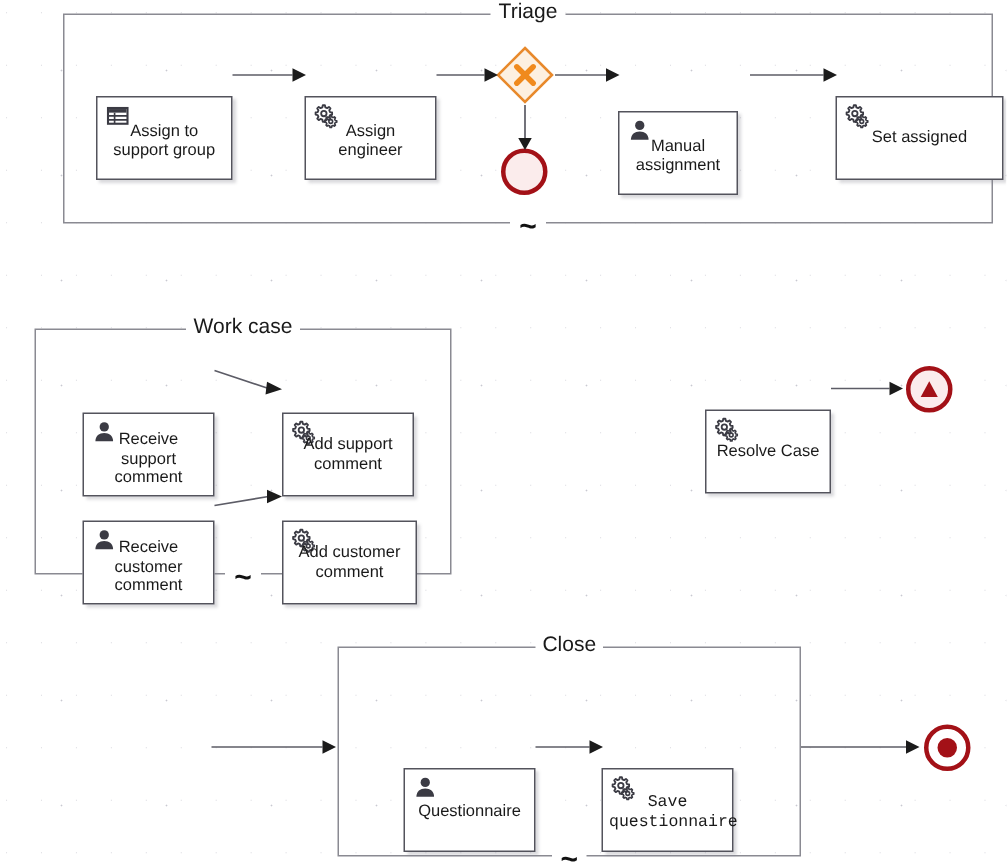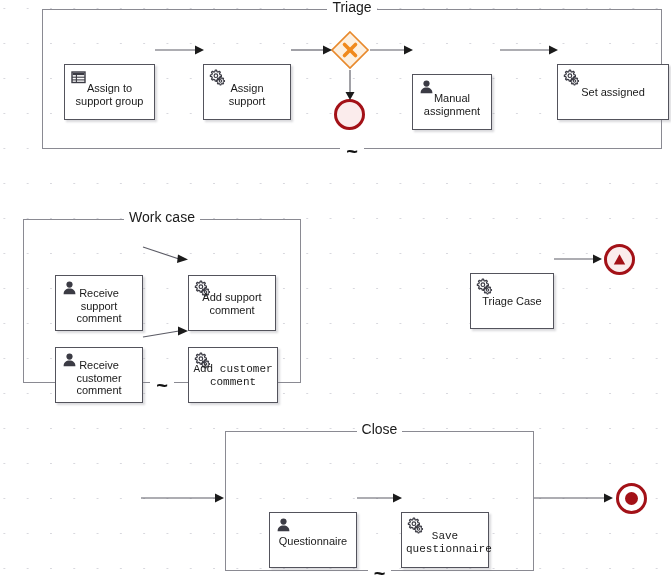--- a/index.html
+++ b/index.html
@@ -180,21 +180,21 @@
   <div class="task" style="left:203px; top:22px; width:88px; height:56px;">
     <span class="task-icon">
       <svg width="17" height="17" viewBox="0 0 17 17">
         <path d="M6.2 1.2 L7.6 1.2 L7.9 2.6 L9.1 3.1 L10.3 2.3 L11.3 3.3 L10.5 4.5 L11.0 5.7 L12.4 6.0 L12.4 7.4 L11.0 7.7 L10.5 8.9 L11.3 10.1 L10.3 11.1 L9.1 10.3 L7.9 10.8 L7.6 12.2 L6.2 12.2 L5.9 10.8 L4.7 10.3 L3.5 11.1 L2.5 10.1 L3.3 8.9 L2.8 7.7 L1.4 7.4 L1.4 6.0 L2.8 5.7 L3.3 4.5 L2.5 3.3 L3.5 2.3 L4.7 3.1 L5.9 2.6 Z" fill="none" stroke="#3b3b44" stroke-width="1.25" stroke-linejoin="round"></path>
         <circle cx="6.9" cy="6.7" r="1.8" fill="none" stroke="#3b3b44" stroke-width="1.2"></circle>
         <path d="M11.0 8.0 L12.0 8.0 L12.2 9.0 L13.0 9.4 L13.9 8.9 L14.6 9.6 L14.1 10.5 L14.5 11.3 L15.5 11.5 L15.5 12.5 L14.5 12.7 L14.1 13.5 L14.6 14.4 L13.9 15.1 L13.0 14.6 L12.2 15.0 L12.0 16.0 L11.0 16.0 L10.8 15.0 L10.0 14.6 L9.1 15.1 L8.4 14.4 L8.9 13.5 L8.5 12.7 L7.5 12.5 L7.5 11.5 L8.5 11.3 L8.9 10.5 L8.4 9.6 L9.1 8.9 L10.0 9.4 L10.8 9.0 Z" fill="none" stroke="#3b3b44" stroke-width="1.1" stroke-linejoin="round"></path>
         <circle cx="11.5" cy="12.0" r="1.25" fill="none" stroke="#3b3b44" stroke-width="1.05"></circle>
       </svg>
     </span>
     <div class="task-label shift">Assign
-support</div>
+engineer</div>
   </div>
 
   <div class="gateway" style="left:330px; top:30px; width:40px; height:40px;">
     <svg width="40" height="40" viewBox="0 0 40 40">
       <polygon points="20,2 38,20 20,38 2,20" fill="#fdf0e0" stroke="#e8892b" stroke-width="1.7"></polygon>
       <g stroke="#f08a1d" stroke-width="3.6" stroke-linecap="round">
         <line x1="14.5" y1="14.5" x2="25.5" y2="25.5"></line>
         <line x1="25.5" y1="14.5" x2="14.5" y2="25.5"></line>
       </g>
     </svg>
@@ -289,21 +289,21 @@
       <svg width="17" height="17" viewBox="0 0 17 17">
         <circle cx="8.5" cy="4.6" r="3.1" fill="#3b3b44"></circle>
         <path d="M2.6 14.2 C2.6 10.4 5.2 8.6 8.5 8.6 C11.8 8.6 14.4 10.4 14.4 14.2 Z" fill="#3b3b44"></path>
       </svg>
     </span>
     <div class="task-label shift">Receive
 customer
 comment</div>
   </div>
 
-  <div class="task" style="left:188px; top:305px; width:90px; height:56px;font-family:Liberation Mono, monospace;">
+  <div class="task" style="left:188px; top:305px; width:90px; height:56px;">
     <span class="task-icon">
       <svg width="17" height="17" viewBox="0 0 17 17">
         <path d="M6.2 1.2 L7.6 1.2 L7.9 2.6 L9.1 3.1 L10.3 2.3 L11.3 3.3 L10.5 4.5 L11.0 5.7 L12.4 6.0 L12.4 7.4 L11.0 7.7 L10.5 8.9 L11.3 10.1 L10.3 11.1 L9.1 10.3 L7.9 10.8 L7.6 12.2 L6.2 12.2 L5.9 10.8 L4.7 10.3 L3.5 11.1 L2.5 10.1 L3.3 8.9 L2.8 7.7 L1.4 7.4 L1.4 6.0 L2.8 5.7 L3.3 4.5 L2.5 3.3 L3.5 2.3 L4.7 3.1 L5.9 2.6 Z" fill="none" stroke="#3b3b44" stroke-width="1.25" stroke-linejoin="round"></path>
         <circle cx="6.9" cy="6.7" r="1.8" fill="none" stroke="#3b3b44" stroke-width="1.2"></circle>
         <path d="M11.0 8.0 L12.0 8.0 L12.2 9.0 L13.0 9.4 L13.9 8.9 L14.6 9.6 L14.1 10.5 L14.5 11.3 L15.5 11.5 L15.5 12.5 L14.5 12.7 L14.1 13.5 L14.6 14.4 L13.9 15.1 L13.0 14.6 L12.2 15.0 L12.0 16.0 L11.0 16.0 L10.8 15.0 L10.0 14.6 L9.1 15.1 L8.4 14.4 L8.9 13.5 L8.5 12.7 L7.5 12.5 L7.5 11.5 L8.5 11.3 L8.9 10.5 L8.4 9.6 L9.1 8.9 L10.0 9.4 L10.8 9.0 Z" fill="none" stroke="#3b3b44" stroke-width="1.1" stroke-linejoin="round"></path>
         <circle cx="11.5" cy="12.0" r="1.25" fill="none" stroke="#3b3b44" stroke-width="1.05"></circle>
       </svg>
     </span>
     <div class="task-label">Add customer
 comment</div>
@@ -321,21 +321,21 @@
 
   <div class="task" style="left:470px; top:231px; width:84px; height:56px;">
     <span class="task-icon">
       <svg width="17" height="17" viewBox="0 0 17 17">
         <path d="M6.2 1.2 L7.6 1.2 L7.9 2.6 L9.1 3.1 L10.3 2.3 L11.3 3.3 L10.5 4.5 L11.0 5.7 L12.4 6.0 L12.4 7.4 L11.0 7.7 L10.5 8.9 L11.3 10.1 L10.3 11.1 L9.1 10.3 L7.9 10.8 L7.6 12.2 L6.2 12.2 L5.9 10.8 L4.7 10.3 L3.5 11.1 L2.5 10.1 L3.3 8.9 L2.8 7.7 L1.4 7.4 L1.4 6.0 L2.8 5.7 L3.3 4.5 L2.5 3.3 L3.5 2.3 L4.7 3.1 L5.9 2.6 Z" fill="none" stroke="#3b3b44" stroke-width="1.25" stroke-linejoin="round"></path>
         <circle cx="6.9" cy="6.7" r="1.8" fill="none" stroke="#3b3b44" stroke-width="1.2"></circle>
         <path d="M11.0 8.0 L12.0 8.0 L12.2 9.0 L13.0 9.4 L13.9 8.9 L14.6 9.6 L14.1 10.5 L14.5 11.3 L15.5 11.5 L15.5 12.5 L14.5 12.7 L14.1 13.5 L14.6 14.4 L13.9 15.1 L13.0 14.6 L12.2 15.0 L12.0 16.0 L11.0 16.0 L10.8 15.0 L10.0 14.6 L9.1 15.1 L8.4 14.4 L8.9 13.5 L8.5 12.7 L7.5 12.5 L7.5 11.5 L8.5 11.3 L8.9 10.5 L8.4 9.6 L9.1 8.9 L10.0 9.4 L10.8 9.0 Z" fill="none" stroke="#3b3b44" stroke-width="1.1" stroke-linejoin="round"></path>
         <circle cx="11.5" cy="12.0" r="1.25" fill="none" stroke="#3b3b44" stroke-width="1.05"></circle>
       </svg>
     </span>
-    <div class="task-label">Triage Case</div>
+    <div class="task-label">Resolve Case</div>
   </div>
 
   <svg class="conn" style="left:554px; top:251px;" width="49" height="16">
     <line x1="0" y1="8" x2="39" y2="8"></line>
     <polygon class="arrowhead" points="39,3.5 48,8 39,12.5"></polygon>
   </svg>
 
   <div class="event event-escalation" style="left:604px; top:244px; width:31px; height:31px;">
     <svg width="15" height="15" viewBox="0 0 15 15">
       <polygon points="7.5,2.2 13.2,12.6 1.8,12.6" fill="#a31117"></polygon>

